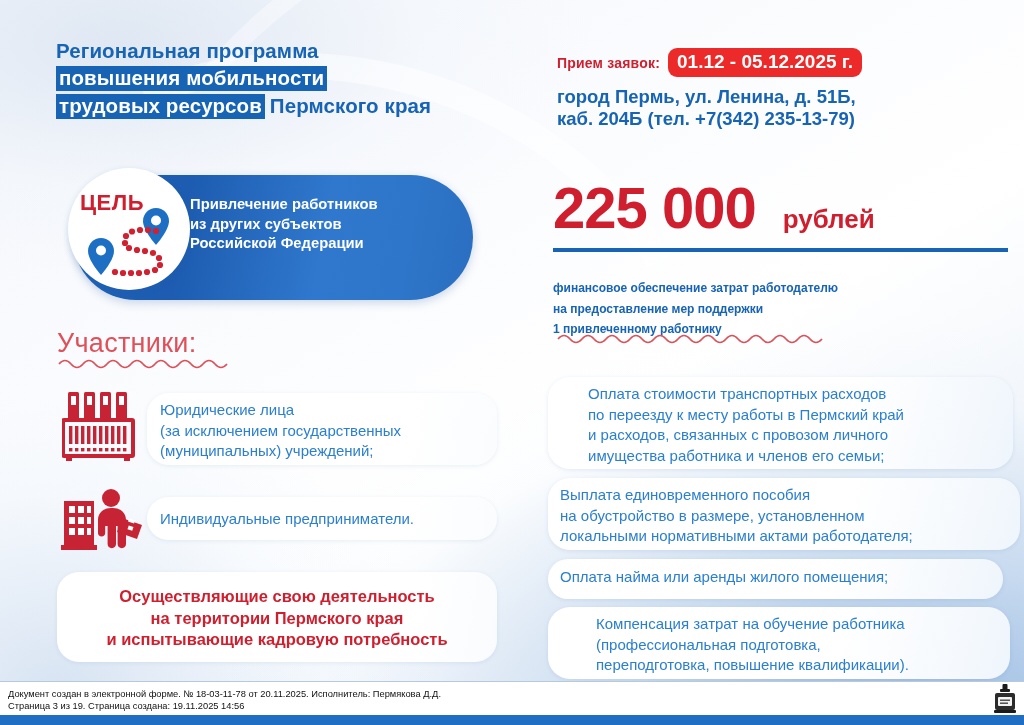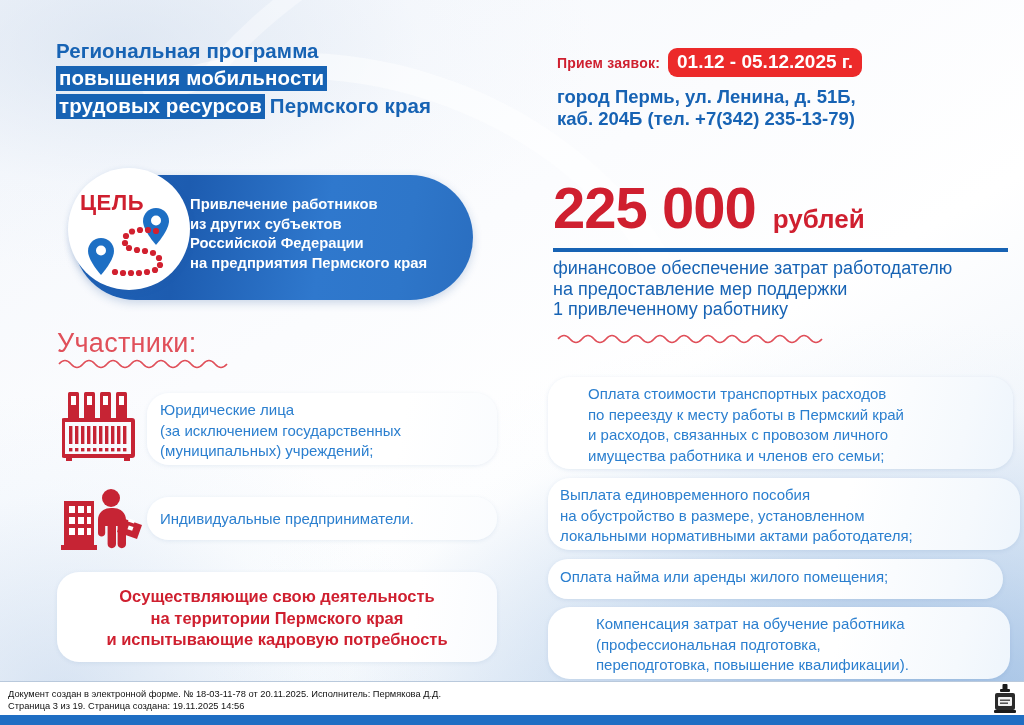--- a/index.html
+++ b/index.html
@@ -73,26 +73,26 @@
     white-space: nowrap;
   }
 
   
   .amount-block { position: absolute; left: 553px; top: 178px; width: 455px; }
   .amount-row { display: flex; align-items: baseline; }
   .amount-num {
     font-size: 58px; font-weight: bold; color: #cf1f2f; letter-spacing: -1px; line-height: 60px;
   }
   .amount-cur {
-    font-size: 26px; font-weight: bold; color: #cf1f2f; margin-left: 17px;
+    font-size: 26px; font-weight: bold; color: #cf1f2f; margin-left: 27px;
   }
   .amount-rule { margin-top: 10px; height: 4px; background: #1763b4; width: 455px; }
   .amount-desc {
-    margin-top: 6px;
-    font-size: 18px; font-weight: normal; color: #1763b4; line-height: 20.5px;
+    margin-top: 26px;
+    font-size: 12px; font-weight: bold; color: #1763b4; line-height: 20.5px;
     white-space: nowrap;
   }
 
   
   .goal-pill {
     position: absolute; left: 73px; top: 175px; width: 400px; height: 125px;
     background: linear-gradient(100deg, #1f63b8 0%, #1d5cb0 28%, #2f78cd 62%, #2e76c9 82%, #2a6ec0 100%);
     border-radius: 63px;
     box-shadow: 0 3px 10px rgba(30,80,150,0.22);
   }
@@ -227,21 +227,20 @@
       <div>на предоставление мер поддержки</div>
       <div>1 привлеченному работнику</div>
     </div>
   </div>
 
   <div class="goal-pill"></div>
   <div class="goal-text">
     <div>Привлечение работников</div>
     <div>из других субъектов</div>
     <div>Российской Федерации</div>
-    <div>на предприятия Пермского края</div>
   </div>
   <div class="goal-circle"></div>
   <div class="goal-circle-label">ЦЕЛЬ</div>
 
   <svg class="goal-svg" width="122" height="122" viewBox="0 0 122 122">
 
     <g>
       <path d="M88 40 C95.2 40 101 45.8 101 53 C101 62.5 88 77 88 77 C88 77 75 62.5 75 53 C75 45.8 80.8 40 88 40 Z" fill="#1d6fc4"></path>
       <circle cx="88" cy="52.5" r="5" fill="#ffffff"></circle>
     </g>

